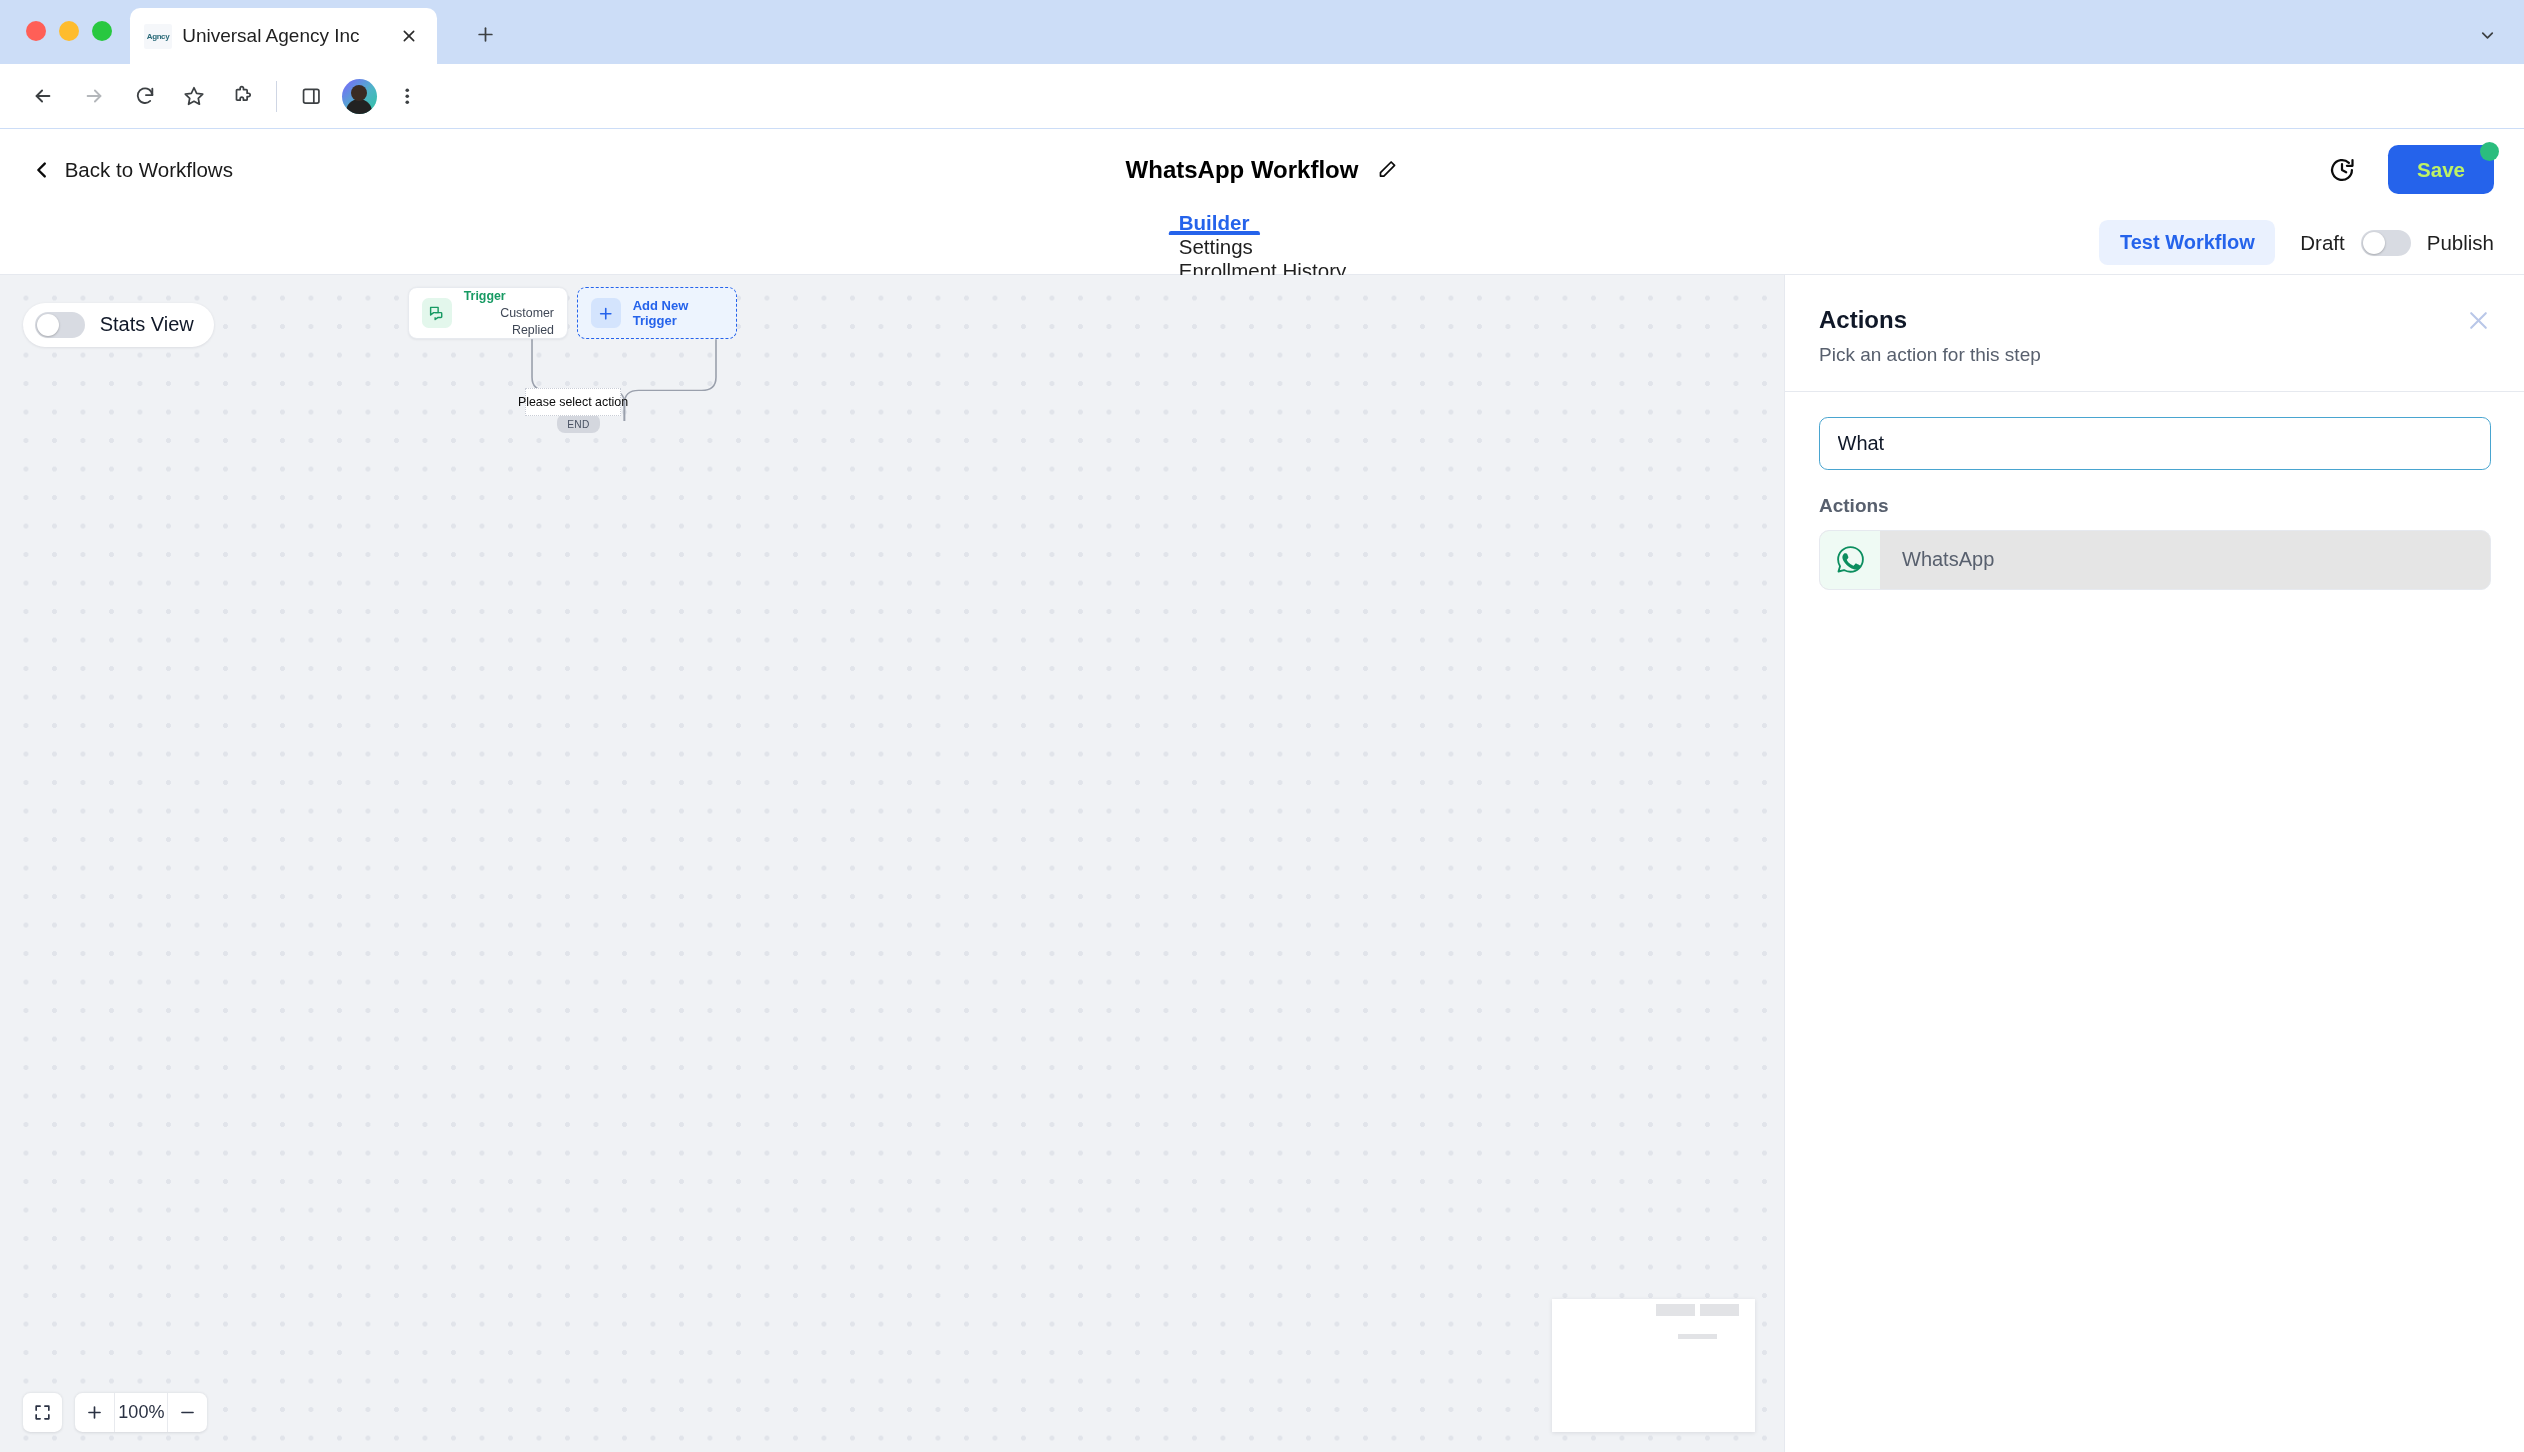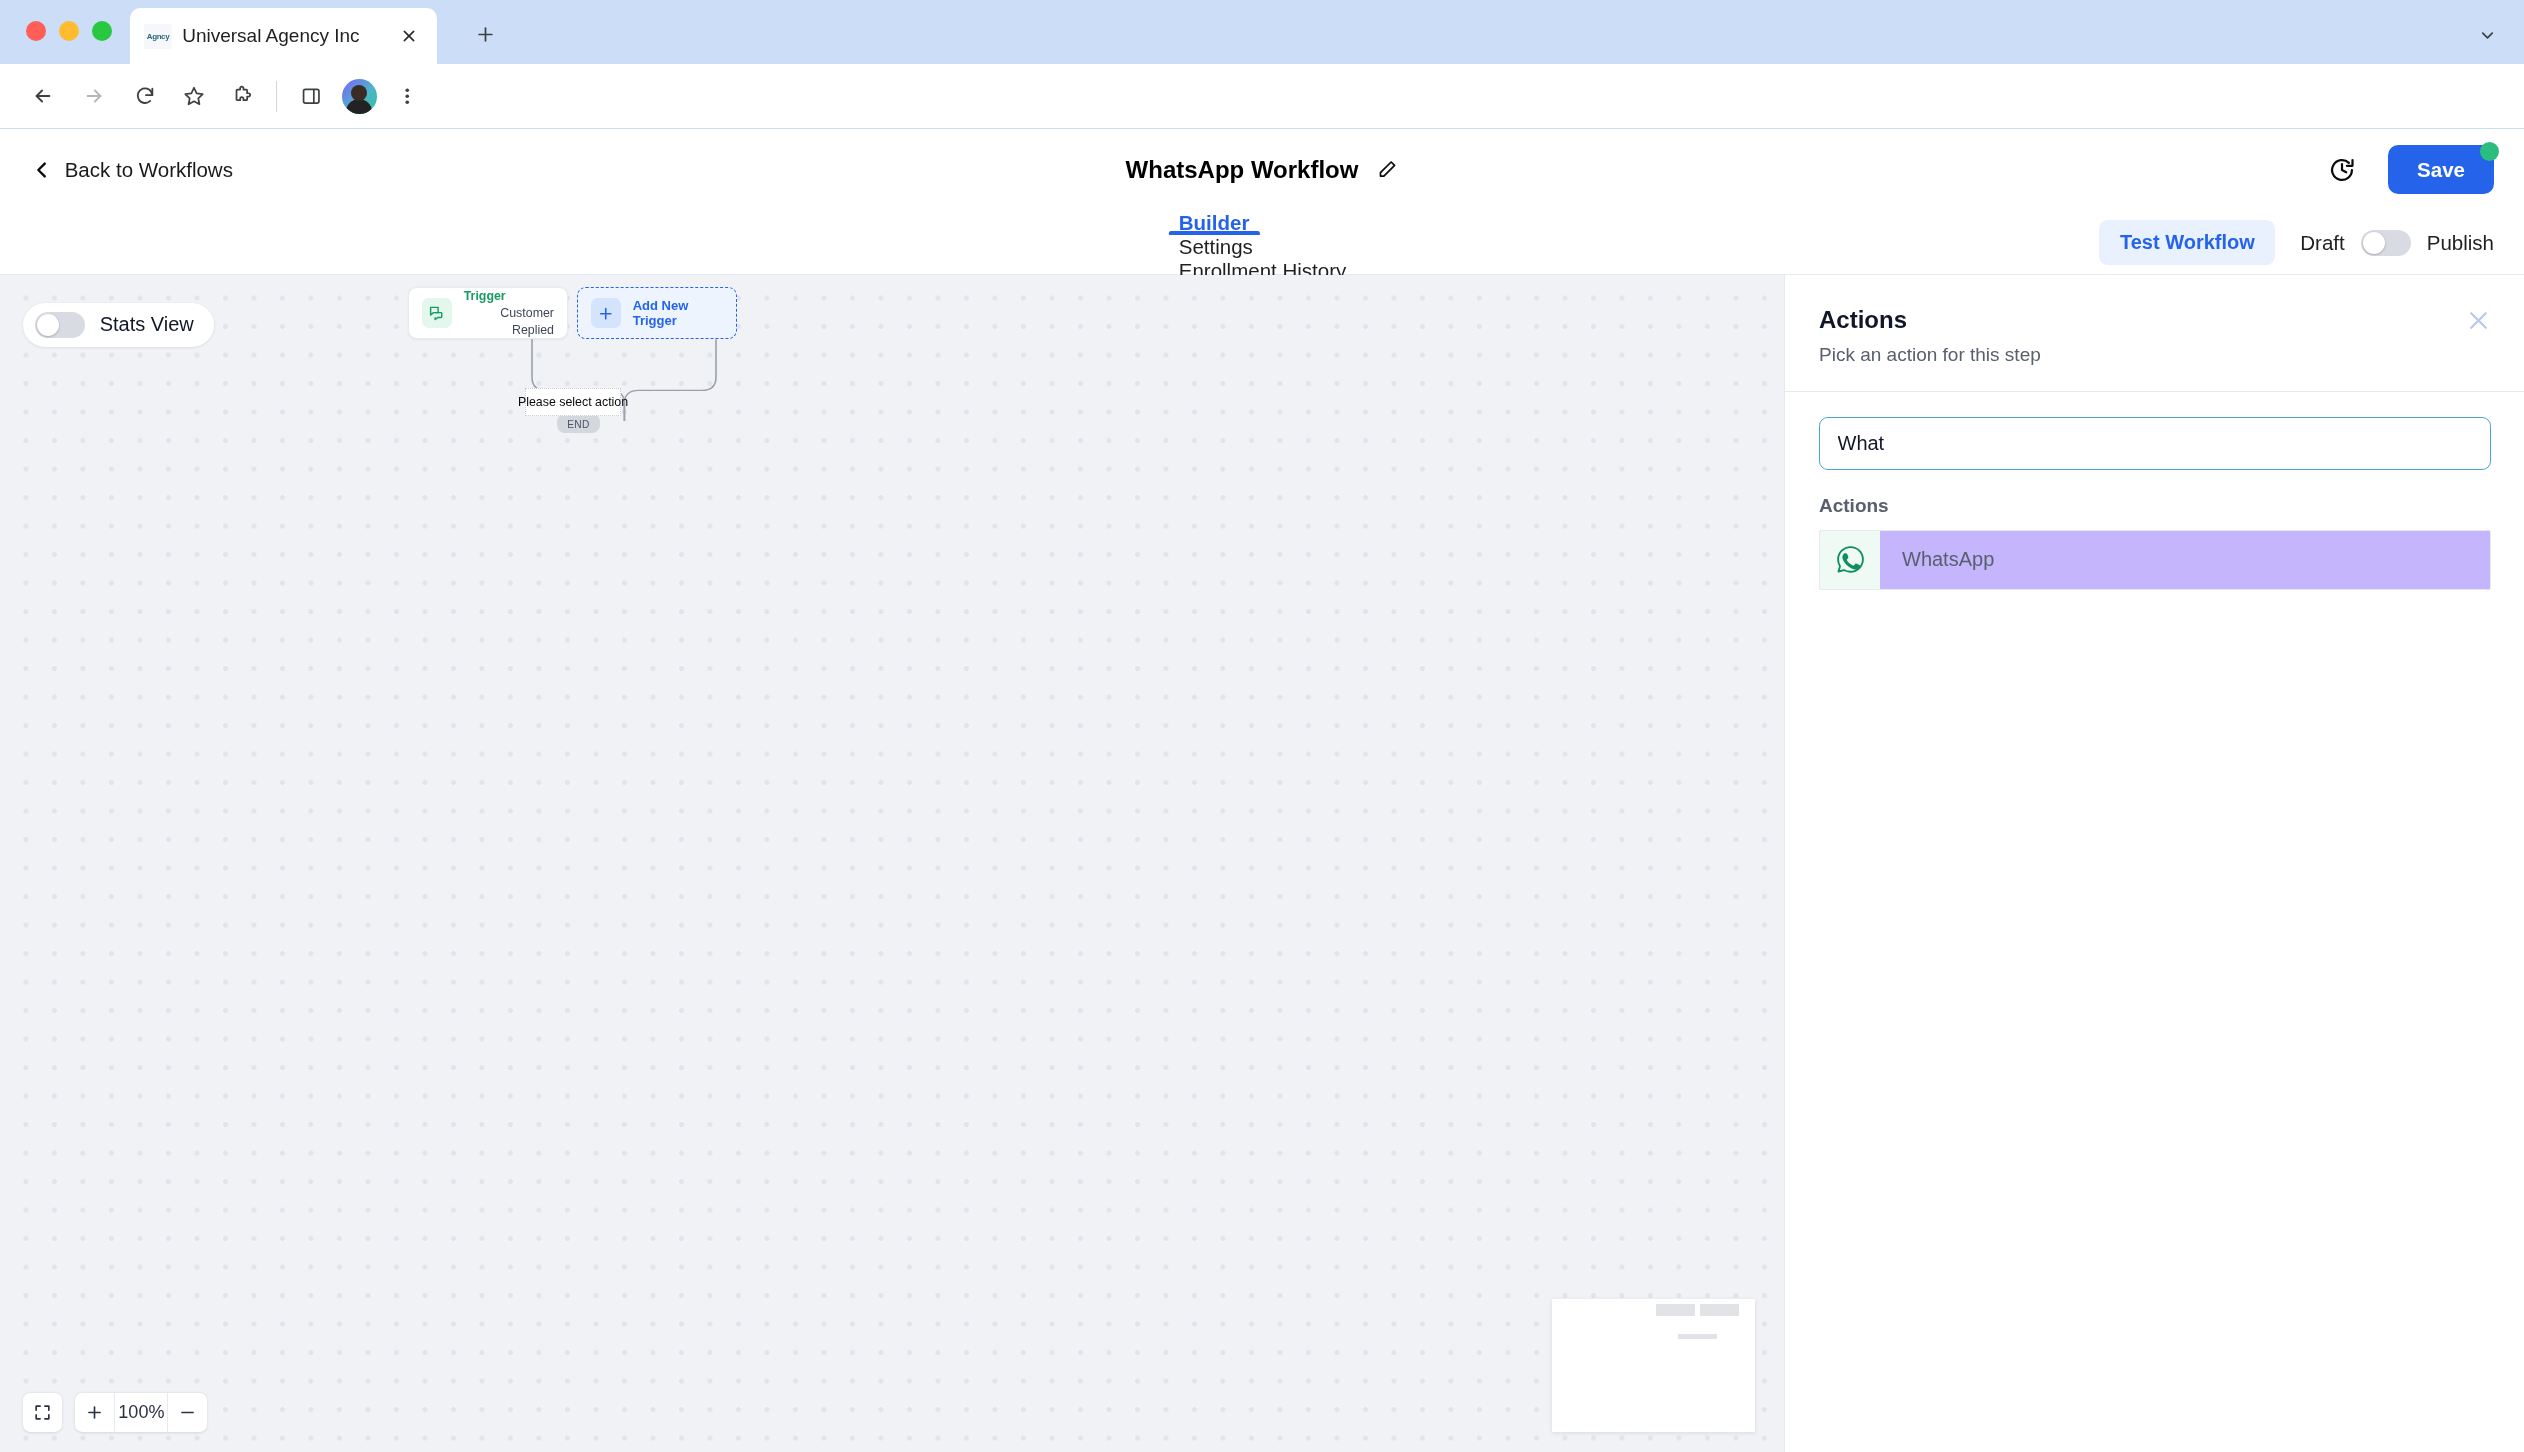--- a/index.html
+++ b/index.html
@@ -89,21 +89,21 @@
   .back-link-label { font-size: 20.5px; color: #1a1a1a; font-weight: 400; }
   .wf-title-wrap {
     position: absolute; left: 50%; transform: translateX(-50%);
     display: flex; align-items: center; gap: 16px;
   }
   .wf-title { font-size: 24px; font-weight: 700; color: #000; }
   .pencil-icon { width: 25px; height: 25px; display: flex; align-items: center; justify-content: center; }
   .header-right { margin-left: auto; display: flex; align-items: center; gap: 29px; }
   .history-icon { width: 34px; height: 34px; display: flex; align-items: center; justify-content: center; }
   .save-btn {
-    position: relative; background: #2563eb; color: #ffffff;
+    position: relative; background: #2563eb; color: #bef264;
     font-size: 20.5px; font-weight: 600; border: none; border-radius: 10.2px;
     padding: 12.4px 29px; font-family: inherit;
   }
   .save-dot {
     position: absolute; top: -5.8px; right: -5.8px;
     width: 19px; height: 19px; border-radius: 50%; background: #2bbd7e;
   }
 
   
   .tabs-row {
@@ -236,22 +236,22 @@
   }
   .ap-divider { height: 0.7px; background: #e6e9ef; }
   .ap-search-wrap { padding: 25px 34px 0 34px; }
   .ap-search {
     width: 100%; height: 53px; border: 1.8px solid #49a5d0; border-radius: 8.8px;
     font-size: 20px; color: #101828; padding: 0 17.5px; font-family: inherit;
     outline: none; background: #fff;
   }
   .ap-section-label { padding: 25px 34px 13px 34px; font-size: 19px; font-weight: 700; color: #58606e; }
   .ap-result-row {
-    margin: 0 34px; height: 60px; border: 0.7px solid #e6e9ef; border-radius: 2px;
-    display: flex; align-items: center; overflow: hidden; background: #c4b5fd;
+    margin: 0 34px; height: 60px; border: 0.7px solid #e6e9ef; border-radius: 10px;
+    display: flex; align-items: center; overflow: hidden; background: #e5e5e5;
   }
   .ap-result-icon {
     width: 60px; height: 58px; background: #effaf4;
     display: flex; align-items: center; justify-content: center; flex-shrink: 0;
   }
   .ap-result-label { font-size: 20px; color: #58606e; padding-left: 22px; }
 </style>
 </head>
 <body>
 

